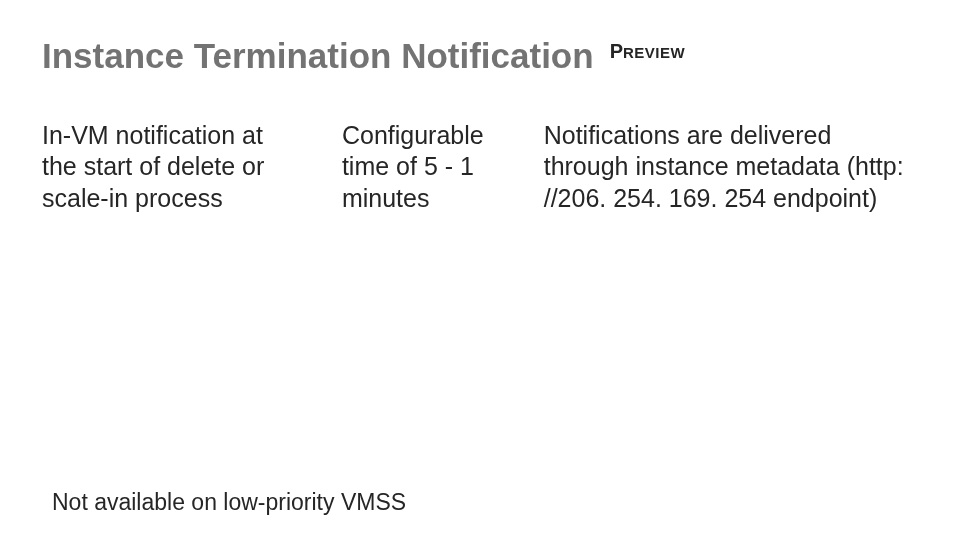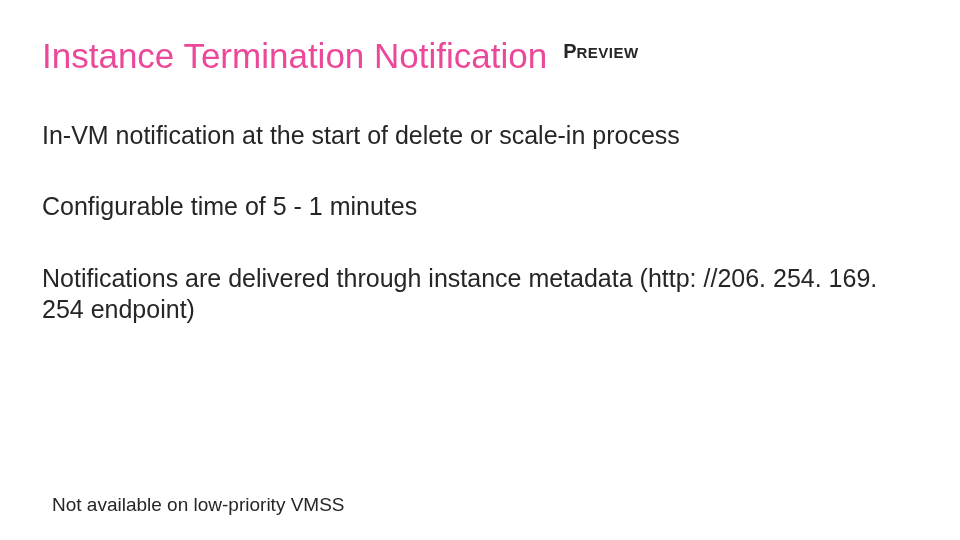--- a/index.html
+++ b/index.html
@@ -17,54 +17,54 @@
       position: relative;
     }
     .title-row {
       display: flex;
       align-items: baseline;
       gap: 16px;
       margin-bottom: 44px;
     }
     .title {
       font-size: 35px;
-      font-weight: 400;
+      font-weight: 700;
       letter-spacing: 0px;
-      color: #ec4899;
+      color: #737373;
     }
     .badge {
       font-size: 18px;
       font-weight: 700;
       color: #262626;
       position: relative;
       top: -10px;
     }
     .badge .first {
       font-size: 20px;
     }
     .badge .rest {
       font-size: 15px;
       letter-spacing: 0.5px;
     }
     .body-list {
       display: flex;
-      flex-direction: column;
-      gap: 40px;
+      flex-direction: row;
+      gap: 60px;
     }
     .line {
       font-size: 25px;
       font-weight: 400;
       line-height: 1.25;
       color: #262626;
     }
     .footnote {
       position: absolute;
       left: 52px;
       bottom: 24px;
-      font-size: 19px;
+      font-size: 23px;
       font-weight: 400;
       color: #262626;
     }
   </style>
 </head>
 <body>
 
 <div class="title-row">
   <div class="title">Instance Termination Notification</div>
   <div class="badge">

